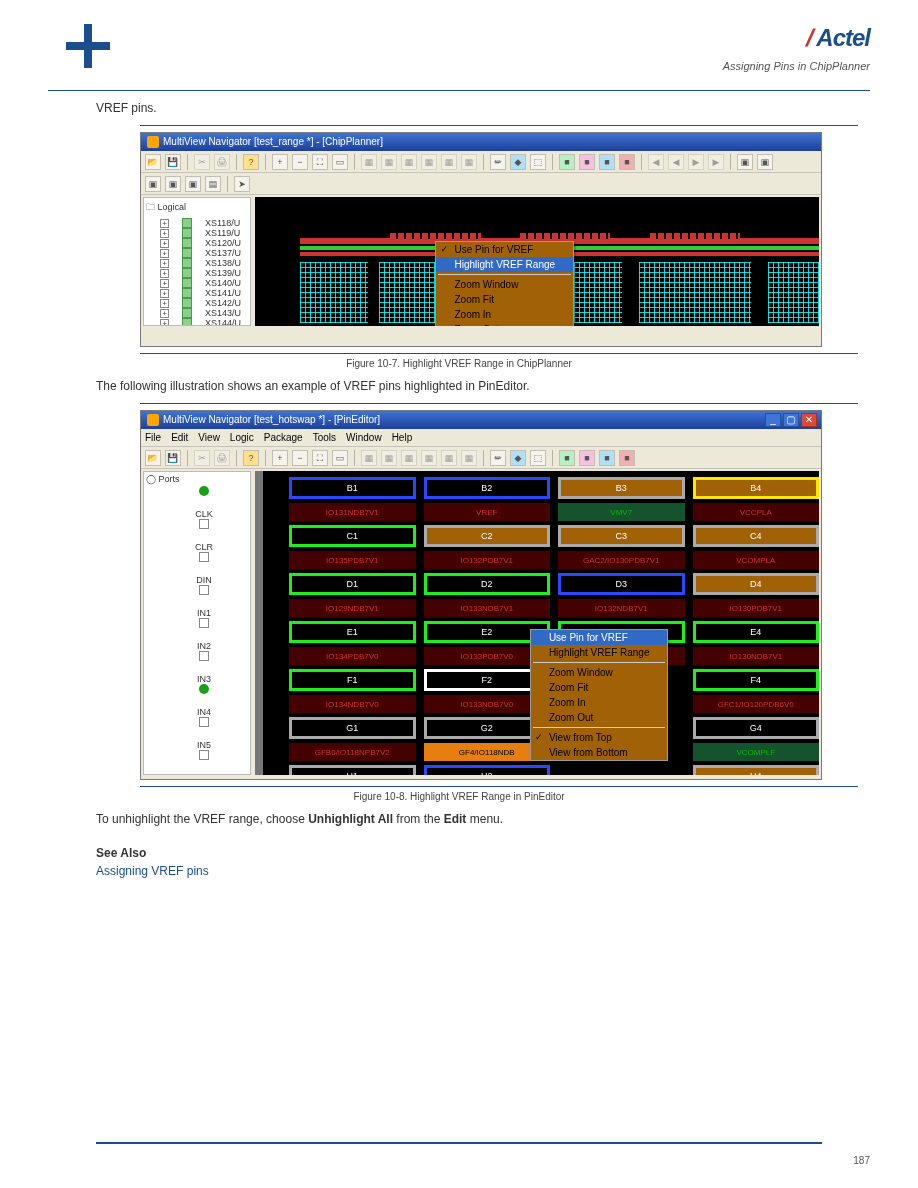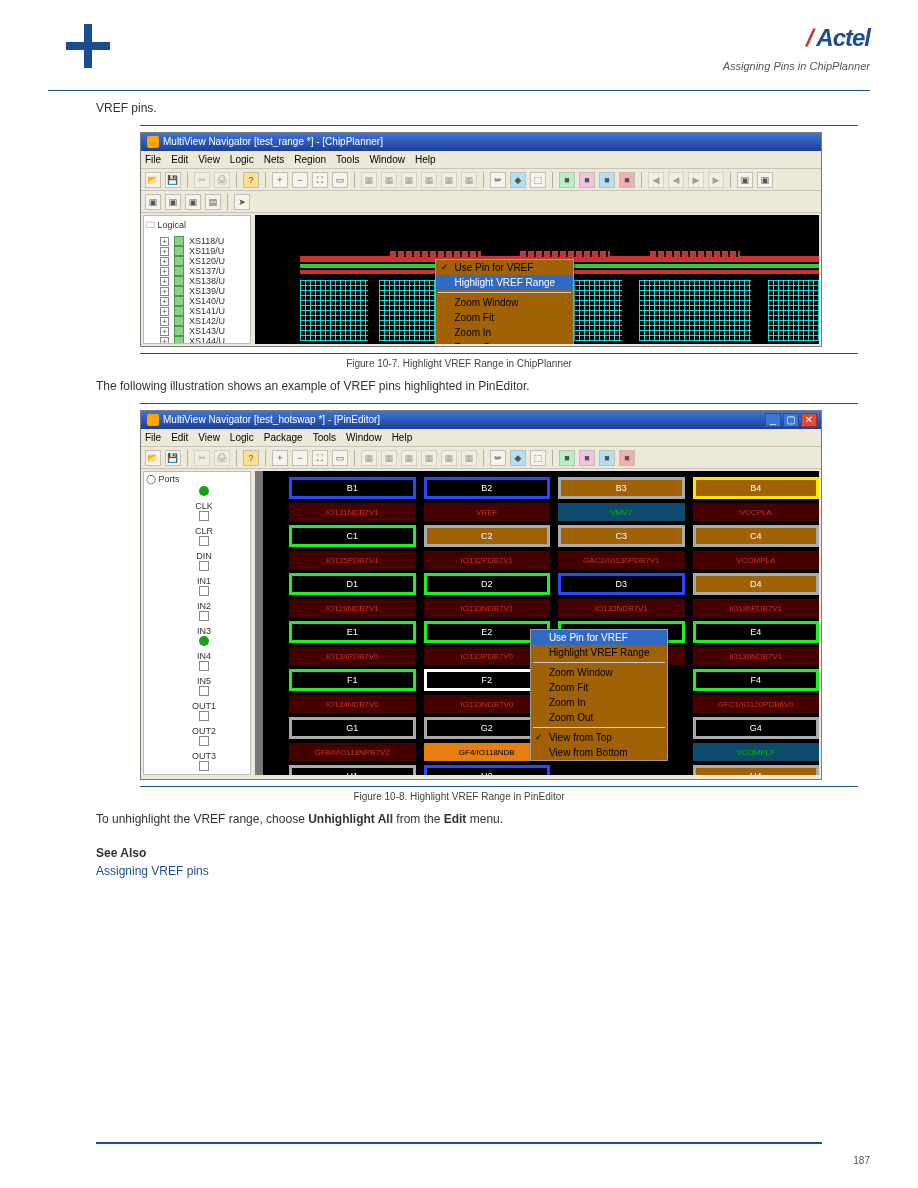--- a/index.html
+++ b/index.html
@@ -128,21 +128,21 @@
   .tbtn.p { background:#f6c0e0; }
   .tbtn.c { background:#b0e0f6; }
   .tbtn.r { background:#f0b0b0; }
 
   .shot-body { display:flex; height:calc(100% - 80px); }
   .treepanel {
     width:108px; background:#fff; border:1px solid #bbb; margin:2px; overflow:hidden;
     padding:2px;
   }
   .treepanel .root { margin-bottom:2px;}
-  .treepanel .node { padding-left:14px; display:flex; align-items:center; gap:5px; white-space:nowrap;}
+  .treepanel .node { padding-left:14px; display:flex; align-items:center; gap:13px; white-space:nowrap;}
   .treepanel .plus { width:9px; height:9px; border:1px solid #888; display:inline-flex; align-items:center; justify-content:center; font-size:8px; line-height:7px; color:#444; background:#fff;}
   .treepanel .plus::before{content:"+";}
   .treepanel .nicon{width:10px;height:10px;background:#8bd18b;border:1px solid #4a9a4a;display:inline-block;}
 
   .canvas-area {
     flex:1; background:#000; position:relative; margin:2px;
     overflow:hidden;
   }
   .redstrip { position:absolute; background:#c33; }
   .greenstrip { position:absolute; background:#3c3; }
@@ -190,21 +190,21 @@
   }
   .pin.red{ background:#a16207; }
   .pin.dark{ background:#3a0000; }
   .pin-border-blue{ border-color:#2a49ff;}
   .pin-border-green{ border-color:#1ef01e;}
   .pin-border-gray{ border-color:#aaa;}
   .pin-border-yellow{ border-color:#ffe600;}
   .pin-border-white{ border-color:#fff;}
   .lbl { font-size:8px; color:#c33; background:#450000; display:flex; align-items:center; justify-content:center;}
   .lbl.orange{ background:#e67e10; color:#000;}
-  .lbl.black{ background:#0c4a6e; color:#0b0;}
+  .lbl.black{ background:#14532d; color:#0b0;}
   .pins-tree .node{ padding-left:14px;flex-direction:column;}
 
   
   .footer {
     position:absolute;
     bottom:22px; left:0; right:0;
     padding: 0 48px;
     font-size:10px; color:#555;
     display:flex;
     justify-content:space-between;
@@ -230,23 +230,20 @@
 <hr class="thin-rule light">
 
 <div class="body-text">VREF pins.</div>
 
 <hr class="thin-rule light" style="margin-left:140px;margin-right:60px">
 
 <div class="shot chipplanner">
   <div class="titlebar">
     <span class="app-icon"></span>
     <span>MultiView Navigator [test_range *] - [ChipPlanner]</span>
-  </div>
-  <div class="menubar">
-    <span>File</span><span>Edit</span><span>View</span><span>Logic</span><span>Nets</span><span>Region</span><span>Tools</span><span>Window</span><span>Help</span>
   </div>
   <div class="toolbar">
     <span class="tbtn">📂</span>
     <span class="tbtn">💾</span>
     <span class="sep"></span>
     <span class="tbtn dim">✂</span>
     <span class="tbtn dim">🖨</span>
     <span class="sep"></span>
     <span class="tbtn y">?</span>
     <span class="sep"></span>

